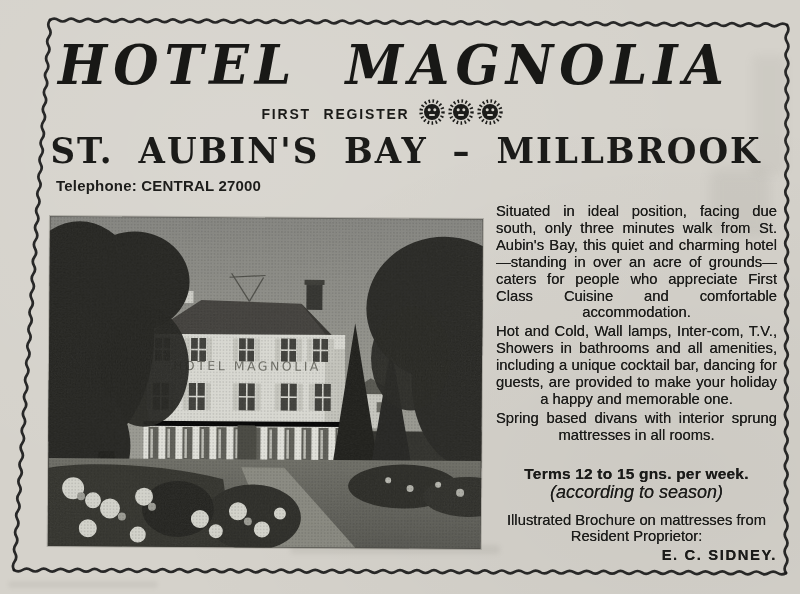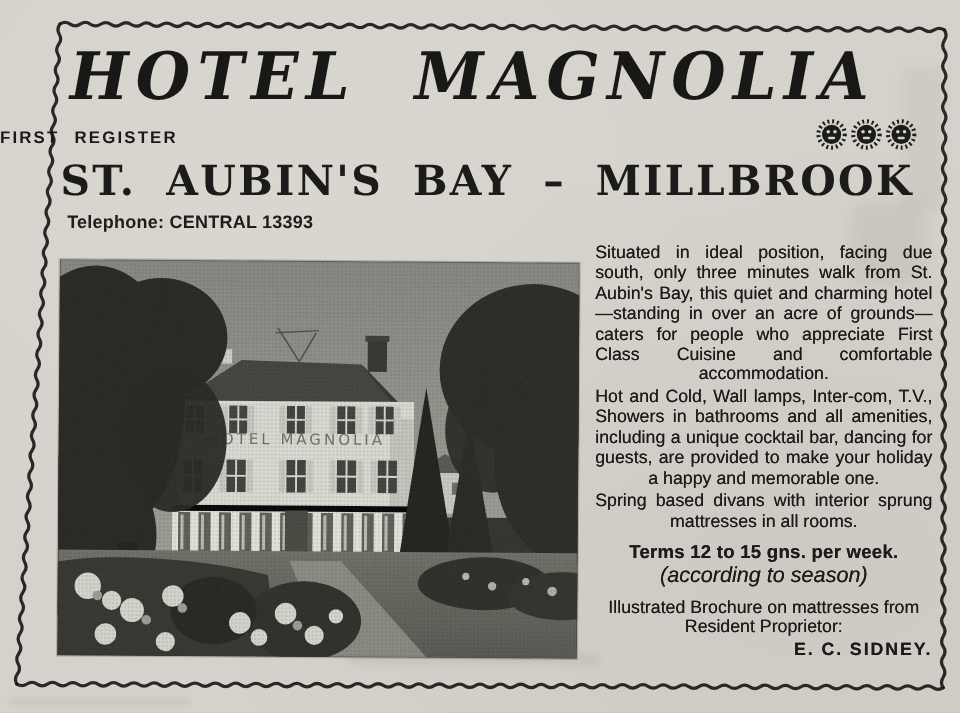--- a/index.html
+++ b/index.html
@@ -22,21 +22,21 @@
   .g4{left:8px;bottom:6px;width:150px;height:7px;opacity:.10;filter:blur(2px);border-radius:4px;}
 
   .ad-title{
     position:absolute; top:34px; left:0; width:788px; text-align:center;
     font-family:"DejaVu Serif", serif; font-style:italic; font-weight:bold;
     font-size:52px; letter-spacing:6px; word-spacing:24px; color:#181816;
     transform:scaleY(1.05); white-space:nowrap;
   }
   .register-row{
     position:absolute; top:99px; left:0; width:764px;
-    display:flex; justify-content:space-between; align-items:center; gap:9px;
+    display:flex; justify-content:center; align-items:center; gap:9px;
   }
   .register-label{
     font-weight:bold; font-size:14px; letter-spacing:1.8px; word-spacing:7px; color:#1a1a18;
     padding-top:4px;
   }
   .suns{display:flex; gap:3px; align-items:center;}
   .sun{width:26px;height:26px;display:block;}
 
   .location{
     position:absolute; top:131px; left:0; width:812px; text-align:center;
@@ -55,21 +55,21 @@
     transform:rotate(.4deg); transform-origin:left top;
     box-shadow:0 0 0 1px rgba(60,58,52,.25);
   }
 
   .desc{
     position:absolute; left:496px; top:203px; width:281px;
     font-size:14.8px; line-height:16.9px; color:#1b1b19;
     text-shadow:0 0 .3px rgba(25,25,23,.85);
   }
   .desc p{margin:0 0 2px; text-align:justify; text-align-last:center;}
-  .terms{margin-top:9px; font-weight:bold; font-size:15.5px; text-align:center; letter-spacing:.2px;}
+  .terms{margin-top:22px; font-weight:bold; font-size:15.5px; text-align:center; letter-spacing:.2px;}
   .terms-note{font-style:italic; font-size:18px; text-align:center; margin-top:1px;}
   .brochure{margin-top:11px; text-align:center;}
   .proprietor{text-align:right; letter-spacing:1.6px; margin-top:2px; font-weight:bold;}
 </style>
 </head>
 <body>
 
 <div class="page">
 
   <svg class="rope" viewBox="0 0 800 594">
@@ -109,21 +109,21 @@
         <circle cx="10.2" cy="10.8" r="1.5" fill="#d5d2cb"></circle>
         <circle cx="15.8" cy="10.8" r="1.5" fill="#d5d2cb"></circle>
         <rect x="10" y="15" width="6" height="2" rx="1" fill="#d5d2cb"></rect>
       </svg>
     </span>
   </div>
 
   <div class="location">ST. AUBIN'S BAY – MILLBROOK</div>
 
   <div class="contact-row">
-    <span>Telephone: CENTRAL 13393</span>
+    <span>Telephone: CENTRAL 27000</span>
   </div>
 
   <svg class="photo" viewBox="0 0 433 330" preserveAspectRatio="none">
     <defs>
       <linearGradient id="skyg" x1="0" y1="0" x2="0" y2="1">
         <stop offset="0" stop-color="#84847f"></stop>
         <stop offset=".55" stop-color="#97978f"></stop>
         <stop offset="1" stop-color="#a0a098"></stop>
       </linearGradient>
       <linearGradient id="lawng" x1="0" y1="0" x2="0" y2="1">

